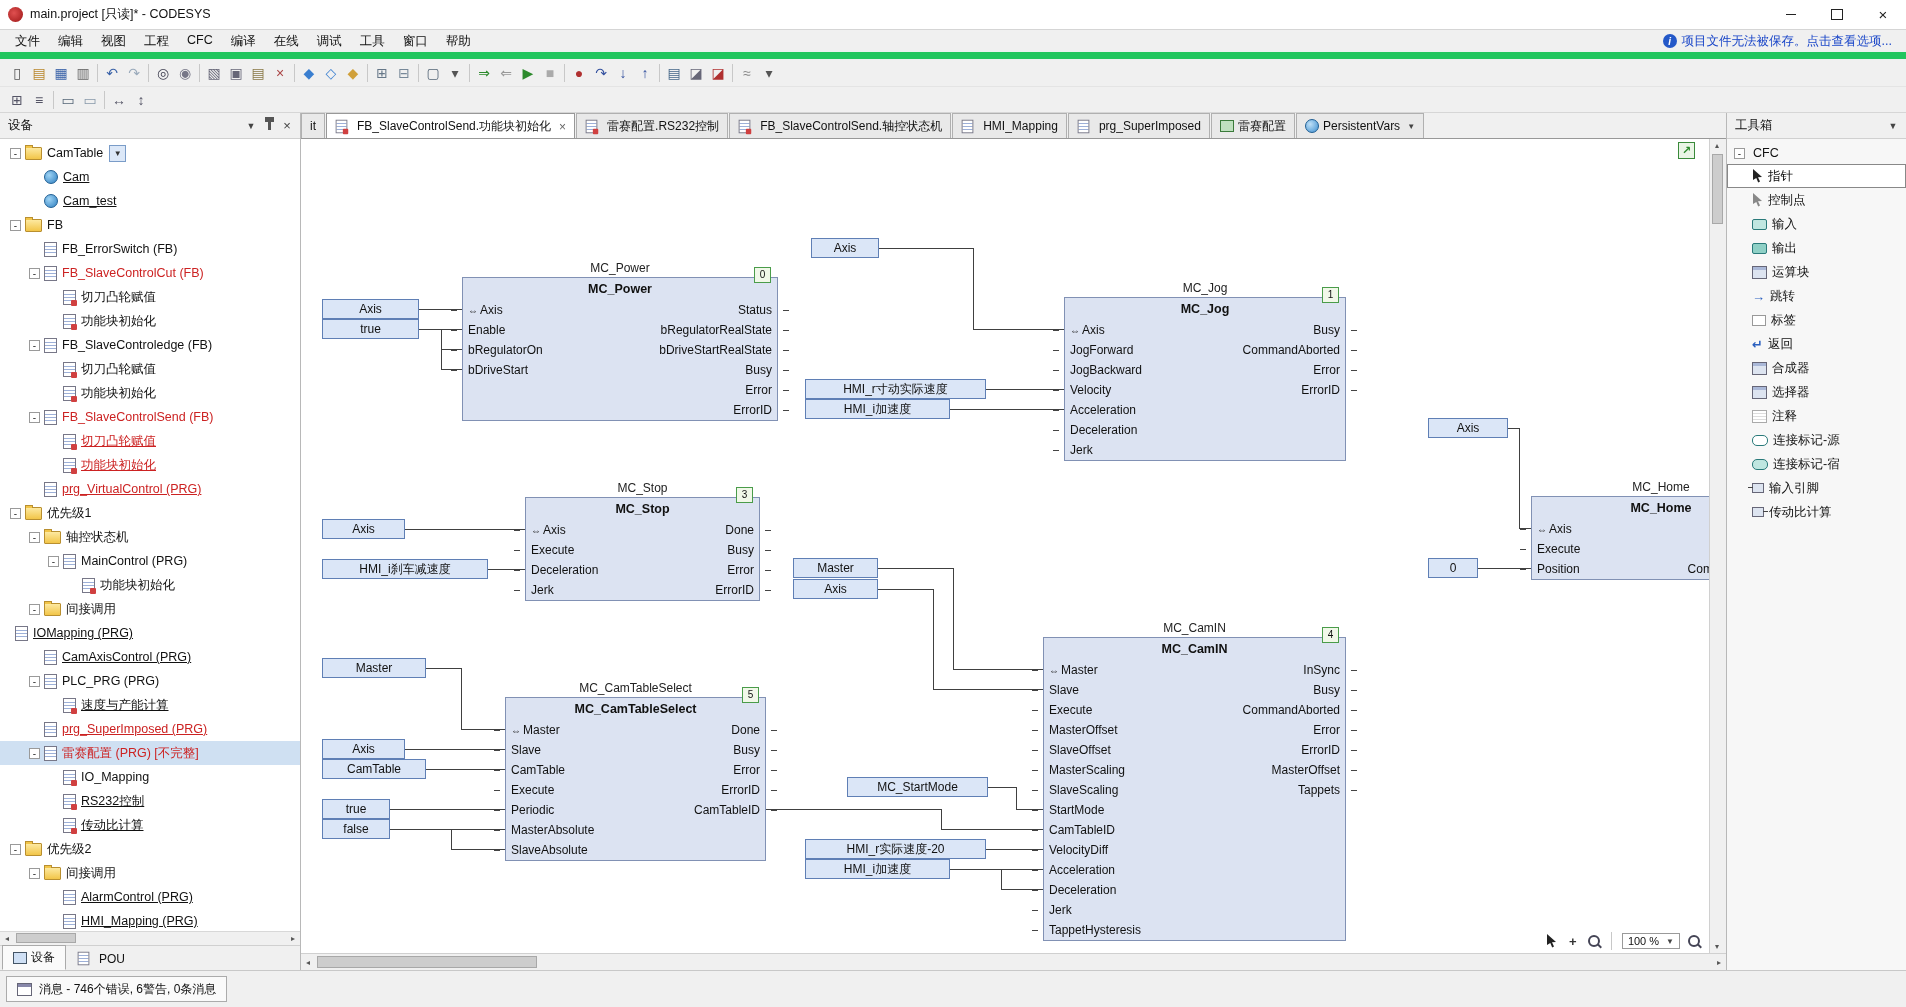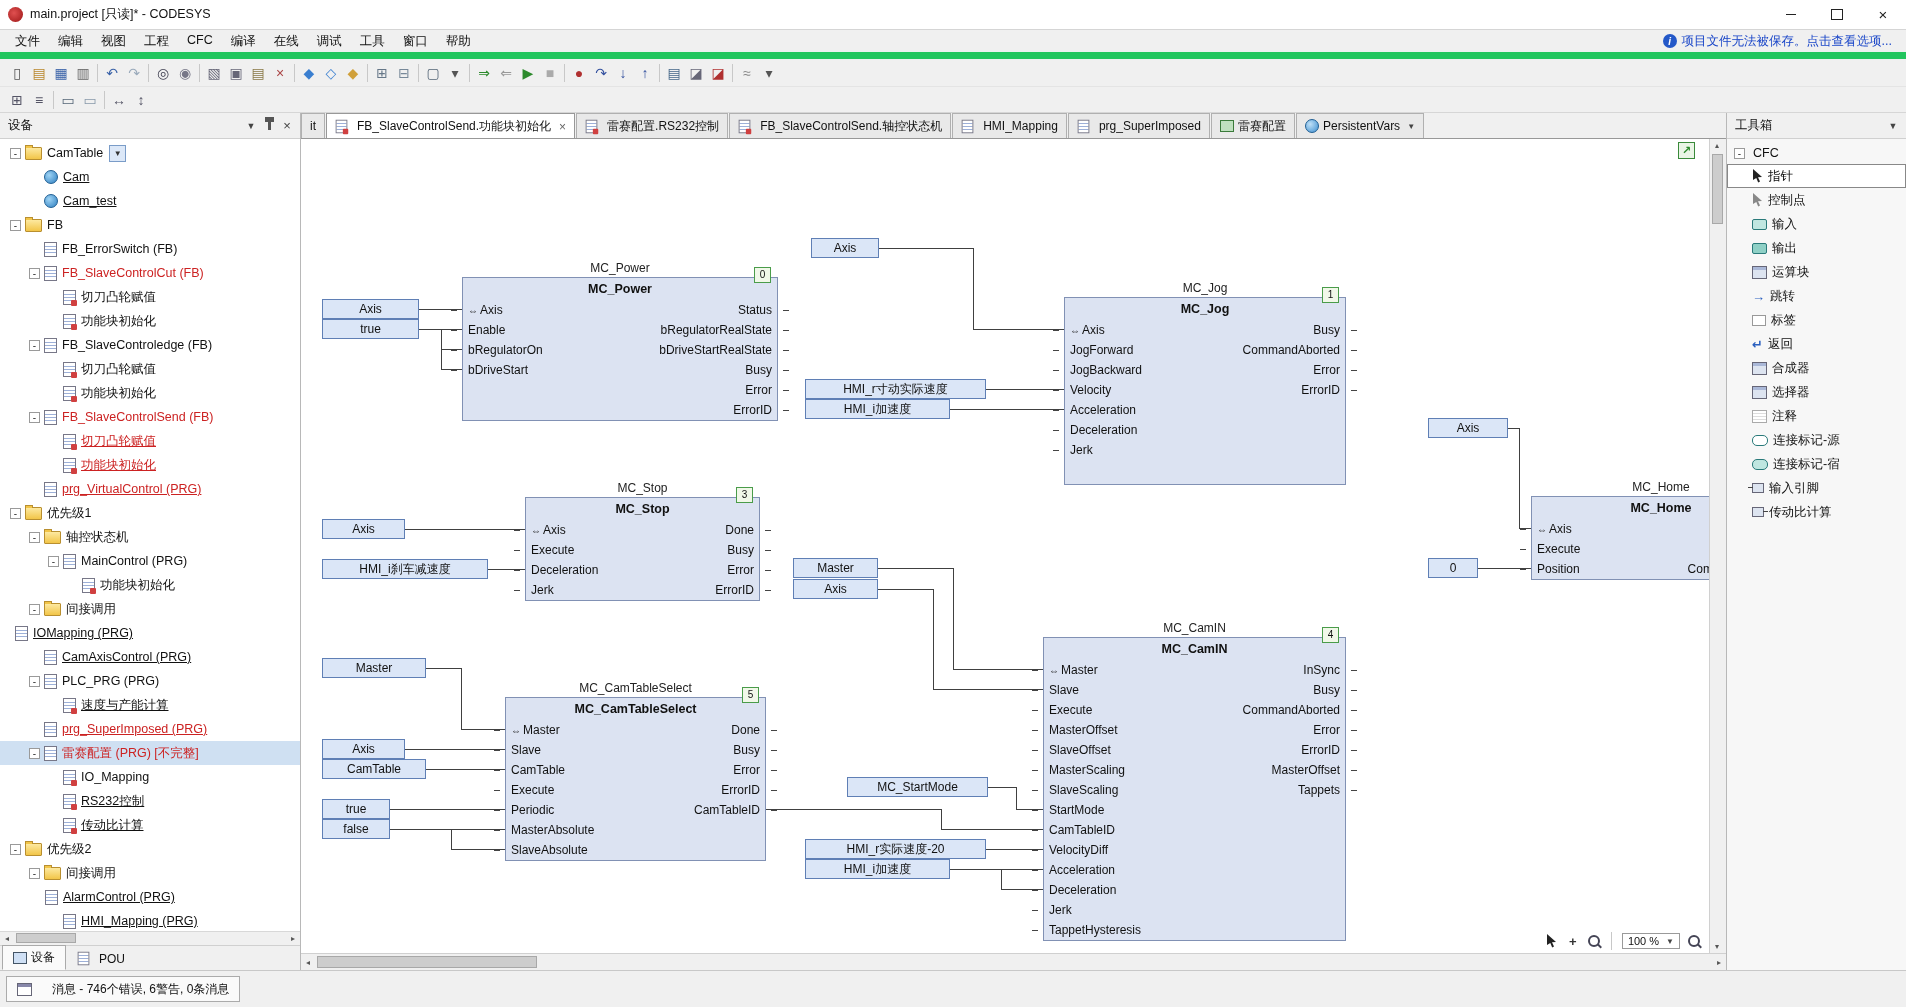--- a/index.html
+++ b/index.html
@@ -108,21 +108,21 @@
   .x-glyph{color:#2a5fbf;font-size:13px;font-weight:bold}
   .x-label{width:12px;height:9px;border:1px solid #999;background:#fff}
   .x-comment{width:13px;height:11px;border:1px solid #aaa;background:repeating-linear-gradient(#fff,#fff 2px,#bbb 3px)}
   .x-mark{width:14px;height:9px;border:1px solid #2a7a7a;border-radius:5px;background:#fff}
   .x-markf{background:#bfe6e0}
   .x-pin{width:10px;height:8px;border:1px solid #667;background:#dde4f0;position:relative}
   .x-pinl::before{content:"";position:absolute;left:-5px;top:3px;width:5px;height:1px;background:#444}
   .x-pinr::after{content:"";position:absolute;right:-5px;top:3px;width:5px;height:1px;background:#444}
   
   .statusbar{height:37px;background:#f0f0f0;border-top:1px solid #c8c8c8;display:flex;align-items:center;padding-left:6px;box-sizing:border-box}
-  .status-box{display:flex;align-items:center;gap:20px;background:#fafafa;border:1px solid #ababab;height:24px;padding:0 10px;font-size:12px}
+  .status-box{display:flex;align-items:center;gap:7px;background:#fafafa;border:1px solid #ababab;height:24px;padding:0 10px;font-size:12px}
   .st-ico{width:13px;height:11px;border:1px solid #667;background:#fff;box-shadow:inset 0 3px 0 #88a;display:inline-block}
 </style>
 </head>
 <body>
 
 <div class="titlebar">
   <span class="tb-logo"></span>
   <span class="tb-title">main.project [只读]* - CODESYS</span>
   <div class="win-btns">
     <div class="win-btn">
@@ -371,21 +371,21 @@
         <div class="tree-row" style="padding-left: 10px;">
           <span class="exp">-</span>
           <span class="ticon t-folder"></span>
           <span class="tlabel">优先级2</span>
         </div>
         <div class="tree-row" style="padding-left: 29px;">
           <span class="exp">-</span>
           <span class="ticon t-folder"></span>
           <span class="tlabel">间接调用</span>
         </div>
-        <div class="tree-row" style="padding-left: 30px;">
+        <div class="tree-row" style="padding-left: 48px;">
           <span class="exp hidden">-</span>
           <span class="ticon t-pou"></span>
           <span class="tlabel ul">AlarmControl (PRG)</span>
         </div>
         <div class="tree-row" style="padding-left: 48px;">
           <span class="exp hidden">-</span>
           <span class="ticon t-pou"></span>
           <span class="tlabel ul">HMI_Mapping (PRG)</span>
         </div>
       </div>
@@ -484,21 +484,21 @@
               <div>
                 <div class="pin pin-out">Status</div>
                 <div class="pin pin-out">bRegulatorRealState</div>
                 <div class="pin pin-out">bDriveStartRealState</div>
                 <div class="pin pin-out">Busy</div>
                 <div class="pin pin-out">Error</div>
                 <div class="pin pin-out">ErrorID</div>
               </div>
             </div>
           </div>
-          <div class="fb" style="left: 763px; top: 158px; width: 282px; height: 188px;">
+          <div class="fb" style="left: 763px; top: 158px; width: 282px; height: 164px;">
             <div class="fb-cap">MC_Jog</div>
             <div class="fb-badge">1</div>
             <div class="fb-name">MC_Jog</div>
             <div class="fb-grid">
               <div>
                 <div class="pin pin-in"><span class="ref">⇔</span><span>Axis</span></div>
                 <div class="pin pin-in"><span>JogForward</span></div>
                 <div class="pin pin-in"><span>JogBackward</span></div>
                 <div class="pin pin-in"><span>Velocity</span></div>
                 <div class="pin pin-in"><span>Acceleration</span></div>

